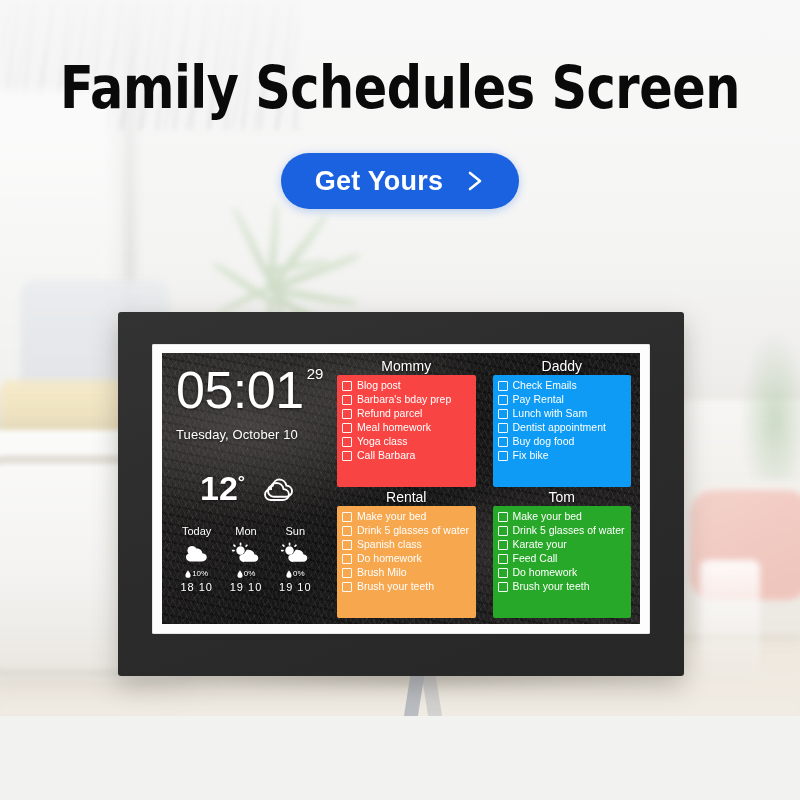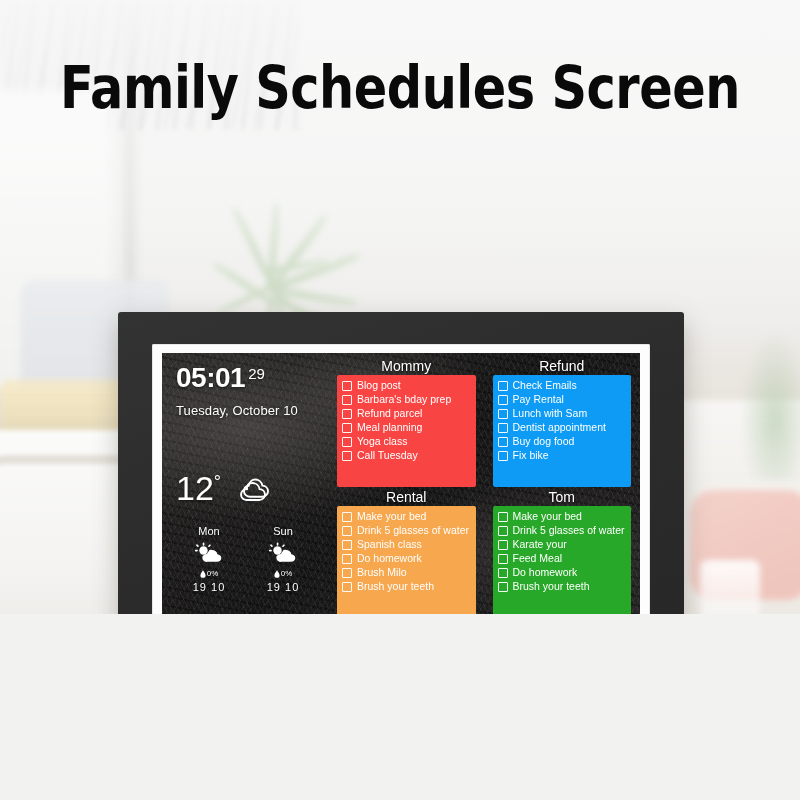--- a/index.html
+++ b/index.html
@@ -10,21 +10,21 @@
     width: 800px;
     height: 800px;
     overflow: hidden;
     font-family: "Liberation Sans", sans-serif;
     background: #f2f2f0;
   }
 
   #stage {
     position: relative;
     width: 800px;
-    height: 614px;
+    height: 716px;
     overflow: hidden;
   }
 
   
   .bg-room {
     position: absolute;
     inset: 0;
     background:
       linear-gradient(180deg,#f6f6f5 0%, #f4f4f3 34%, #efeeec 52%, #eae7e2 60%, #e8e3dc 66%, #ece7df 74%, #eee9e1 100%);
   }
@@ -229,22 +229,22 @@
     color: #ffffff;
     padding: 11px 0 0 14px;
     box-sizing: border-box;
   }
   .clock-row {
     display: flex;
     align-items: flex-start;
     line-height: 1;
   }
   .clock-time {
-    font-size: 28px;
-    font-weight: 700;
+    font-size: 52px;
+    font-weight: 400;
     letter-spacing: -0.5px;
     text-shadow: 0 1px 3px rgba(0,0,0,.6);
   }
   .clock-sec {
     font-size: 15px;
     font-weight: 400;
     margin-left: 3px;
     margin-top: 2px;
     text-shadow: 0 1px 3px rgba(0,0,0,.6);
   }
@@ -256,23 +256,24 @@
     text-shadow: 0 1px 3px rgba(0,0,0,.7);
   }
   .weather-now {
     position: absolute;
     left: 14px; top: 118px;
     display: flex;
     align-items: flex-start;
   }
   .weather-temp {
     font-size: 34px;
-    font-weight: 400;
+    font-weight: 700;
     line-height: 1;
     text-shadow: 0 1px 3px rgba(0,0,0,.6);
+    margin-left: 24px;
   }
   .weather-temp sup { font-size: 18px; vertical-align: super; }
   .weather-now-icon { margin-left: 10px; margin-top: 2px; }
 
   .forecast {
     position: absolute;
     left: 10px; top: 172px;
     width: 148px;
     display: flex;
   }
@@ -404,20 +405,28 @@
     <div class="bg-sofa-arm"></div>
     <div class="bg-sofa-right"></div>
     <div class="bg-pillow"></div>
     <div class="bg-plant-right"></div>
     <div class="bg-lamp"></div>
     <div class="bg-top-wash"></div>
   </div>
 
   <div class="headline">Family Schedules Screen</div>
 
+  <button class="cta">
+    <span class="cta-label">Get Yours</span>
+    <span class="cta-chevron">
+      <svg width="20" height="24" viewBox="0 0 20 24" fill="none">
+        <path d="M5 4 L15 12 L5 20" stroke="#ffffff" stroke-width="2.6" stroke-linecap="round" stroke-linejoin="round"></path>
+      </svg>
+    </span>
+  </button>
 
   <div class="device-shadow"></div>
   <div class="stand-leg"></div>
   <div class="stand-leg right"></div>
 
   <div class="device">
     <div class="device-frame"></div>
     <div class="device-bezel"></div>
 
     <div class="screen">
@@ -437,20 +446,38 @@
           <span class="weather-now-icon">
             <svg width="44" height="32" viewBox="0 0 44 32" fill="none">
               <path d="M24 6.5c3.7 0 6.8 2.6 7.4 6.1 3.2.2 5.6 2.6 5.6 5.6 0 3.1-2.7 5.5-6 5.5h-12c-3.3 0-6-2.4-6-5.5 0-2.7 2-5 4.7-5.5.7-3.6 3.5-6.2 6.3-6.2z" stroke="#ffffff" stroke-width="1.9" fill="none"></path>
               <path d="M14 14.5c-3.1.4-5.4 2.8-5.4 5.6 0 3.1 2.6 5.4 5.9 5.4h11.6" stroke="#ffffff" stroke-width="1.9" fill="none" opacity="0"></path>
               <path d="M16 16c-3.4 0-6 2.5-6 5.6S12.6 27 16 27h12.2c3.3 0 5.8-2.4 5.8-5.4 0-2.9-2.3-5.3-5.4-5.5-.6-3.5-3.7-6.1-7.3-6.1-3 0-5.6 1.9-5.3 5z" stroke="#ffffff" stroke-width="1.9" fill="none"></path>
             </svg>
           </span>
         </div>
 
         <div class="forecast">
+          <div class="fc-day">
+            <div class="fc-name">Today</div>
+            <div class="fc-icon">
+              <svg width="30" height="24" viewBox="0 0 30 24">
+                <circle cx="10" cy="8.5" r="4.6" fill="#ffffff"></circle>
+                <path d="M9 19.5c-2.8 0-5-1.9-5-4.3S6.2 11 9 11c.3-2.6 2.7-4.5 5.6-4.5 3 0 5.5 2 5.8 4.7 2.5.2 4.4 2 4.4 4.1 0 2.3-2.1 4.2-4.7 4.2H9z" fill="#ffffff"></path>
+              </svg>
+            </div>
+            <div class="fc-rain">
+              <svg width="6" height="8" viewBox="0 0 6 8">
+                  <path d="M3 0.3C1.6 2.4.4 3.9.4 5.2A2.6 2.6 0 0 0 3 7.8a2.6 2.6 0 0 0 2.6-2.6C5.6 3.9 4.4 2.4 3 .3z" fill="#ffffff"></path>
+                </svg>
+              <span>10%</span>
+            </div>
+            <div class="fc-temps">
+              <span>18</span> <span>10</span>
+            </div>
+          </div>
 
           <div class="fc-day">
             <div class="fc-name">Mon</div>
             <div class="fc-icon">
               <svg width="30" height="24" viewBox="0 0 30 24">
                 <g fill="#ffffff">
                   <circle cx="9.5" cy="8.5" r="4.2"></circle>
                   <rect x="8.7" y="0.6" width="1.7" height="3.1" rx=".8"></rect>
                   <rect x="8.7" y="13.4" width="1.7" height="3.1" rx=".8"></rect>
                   <rect x="0.8" y="7.7" width="3.1" height="1.7" rx=".8"></rect>
@@ -512,34 +539,34 @@
               <div class="task">
                 <span class="checkbox"></span>
                 <span>Barbara's bday prep</span>
               </div>
               <div class="task">
                 <span class="checkbox"></span>
                 <span>Refund parcel</span>
               </div>
               <div class="task">
                 <span class="checkbox"></span>
-                <span>Meal planning</span>
+                <span>Meal homework</span>
               </div>
               <div class="task">
                 <span class="checkbox"></span>
                 <span>Yoga class</span>
               </div>
               <div class="task">
                 <span class="checkbox"></span>
-                <span>Call Tuesday</span>
+                <span>Call Barbara</span>
               </div>
             </div>
           </div>
           <div class="list-block">
-            <div class="list-title">Refund</div>
+            <div class="list-title">Daddy</div>
             <div class="list-card" style="background: rgb(13, 155, 245);">
               <div class="task">
                 <span class="checkbox"></span>
                 <span>Check Emails</span>
               </div>
               <div class="task">
                 <span class="checkbox"></span>
                 <span>Pay Rental</span>
               </div>
               <div class="task">
@@ -599,21 +626,21 @@
               <div class="task">
                 <span class="checkbox"></span>
                 <span>Drink 5 glasses of water</span>
               </div>
               <div class="task">
                 <span class="checkbox"></span>
                 <span>Karate your</span>
               </div>
               <div class="task">
                 <span class="checkbox"></span>
-                <span>Feed Meal</span>
+                <span>Feed Call</span>
               </div>
               <div class="task">
                 <span class="checkbox"></span>
                 <span>Do homework</span>
               </div>
               <div class="task">
                 <span class="checkbox"></span>
                 <span>Brush your teeth</span>
               </div>
             </div>

